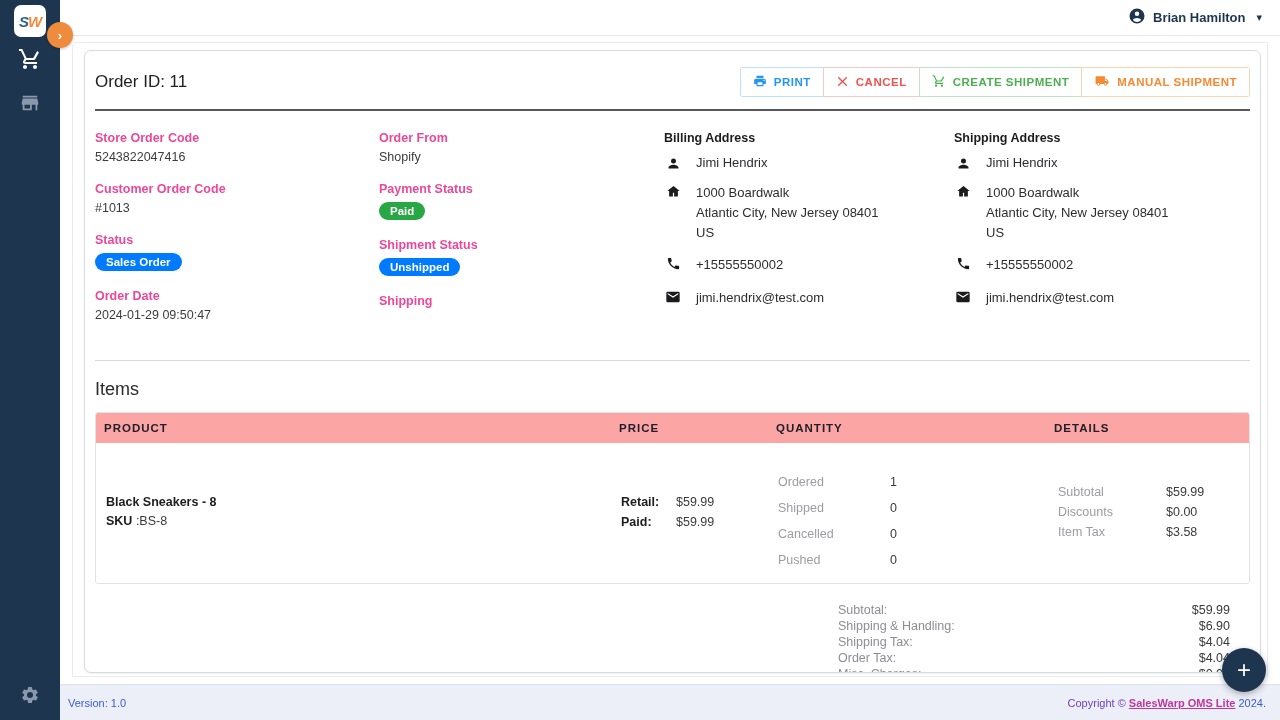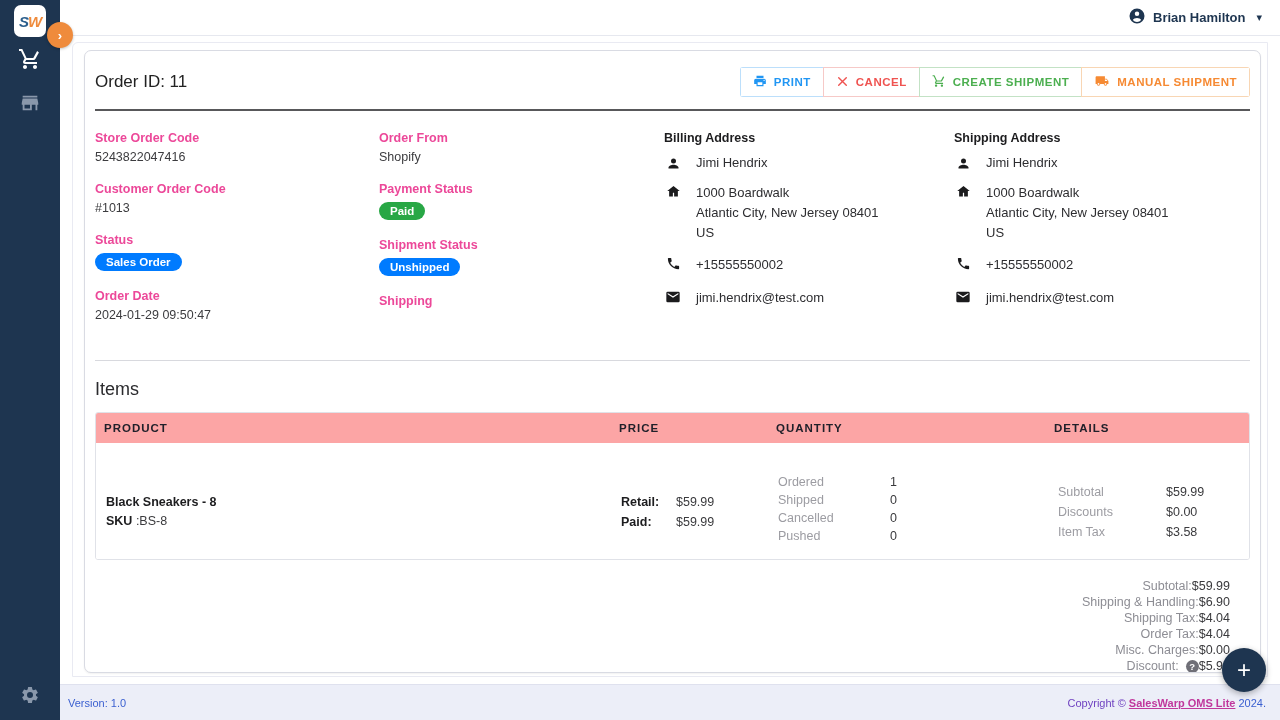--- a/index.html
+++ b/index.html
@@ -113,30 +113,30 @@
   .tbl-body {
     display: grid; grid-template-columns: 515px 157px 278px 1fr;
     background: #fff; padding: 14px 10px 16px 10px; min-height: 96px;
   }
   .prod-name { font-size: 12.5px; font-weight: bold; color: #1d1d1f; margin-top: 38px; }
   .prod-sku { font-size: 12.5px; color: #3a3a3d; margin-top: 5px; }
   .prod-sku b { color: #1d1d1f; }
   .price-block { margin-top: 38px; display: grid; grid-template-columns: 46px 1fr; row-gap: 6px; }
   .price-block .pl { font-size: 12.5px; font-weight: bold; color: #1d1d1f; }
   .price-block .pv { font-size: 12.5px; color: #3a3a3d; padding-left: 9px; }
-  .qty-block { margin-top: 18px; display: grid; grid-template-columns: 112px 1fr; row-gap: 4px; }
+  .qty-block { margin-top: 18px; display: grid; grid-template-columns: 112px 1fr; row-gap: 12px; }
   .qty-block .ql { font-size: 12.5px; color: #9c9ca2; }
   .qty-block .qv { font-size: 12.5px; color: #3a3a3d; }
   .det-block { margin-top: 28px; margin-left: 2px; display: grid; grid-template-columns: 108px 1fr; row-gap: 6px; }
   .det-block .dl { font-size: 12.5px; color: #9c9ca2; }
   .det-block .dv { font-size: 12.5px; color: #3a3a3d; }
 
   
   .totals { margin: 18px 30px 0 auto; width: 392px; }
-  .tot-row { display: flex; justify-content: flex-end; align-items: center; padding: 1px 0; }
+  .tot-row { display: flex; justify-content: space-between; align-items: center; padding: 1px 0; }
   .tot-lab { font-size: 12.5px; color: #8d8d94; display: flex; align-items: center; gap: 7px; }
   .tot-val { font-size: 12.5px; color: #3a3a3d; }
   .help-ico {
     width: 13px; height: 13px; border-radius: 50%; background: #6f6f77; color: #fff;
     font-size: 9.5px; font-weight: bold; display: inline-flex;
     align-items: center; justify-content: center; cursor: pointer;
   }
 
   
   .fab {

